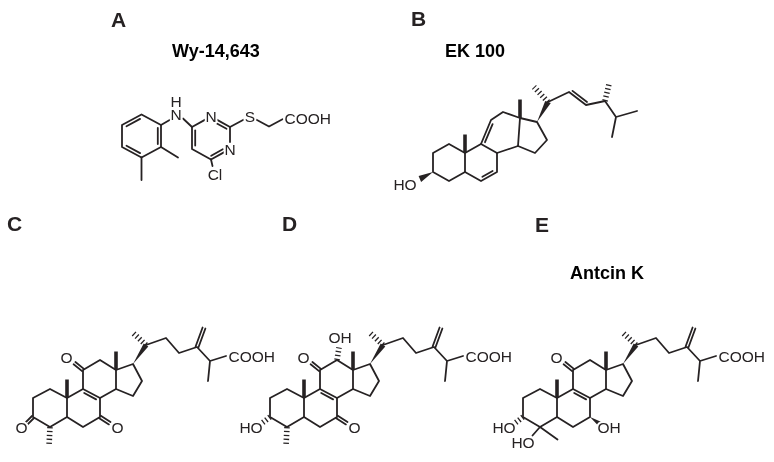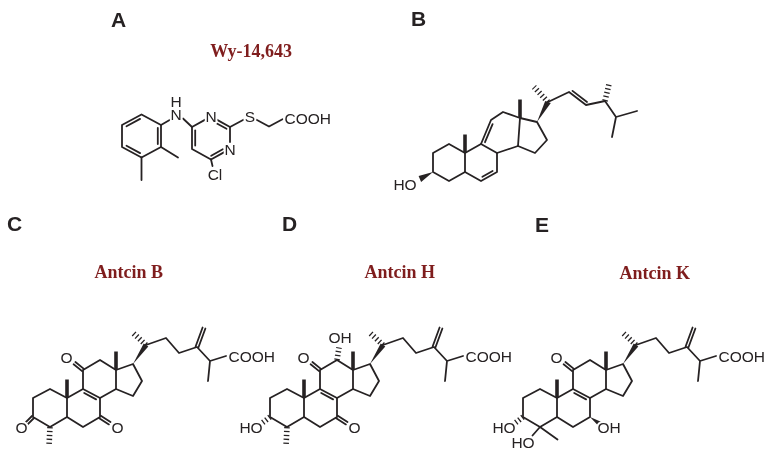--- a/index.html
+++ b/index.html
@@ -4,22 +4,22 @@
 <style>
   html,body{margin:0;padding:0;background:#ffffff;}
   .canvas{
     position:relative;width:774px;height:462px;background:#ffffff;overflow:hidden;
     font-family:"Liberation Sans",sans-serif;color:#262223;
   }
   .panel-letter{
     position:absolute;font-size:21px;font-weight:bold;color:#262223;line-height:1;
   }
   .panel-title{
-    position:absolute;font-size:18px;font-weight:bold;color:#7f1d1d;line-height:1;
-    width:120px;text-align:right;font-family:Liberation Serif, serif;
+    position:absolute;font-size:18px;font-weight:bold;color:#000000;line-height:1;
+    width:120px;text-align:left;
   }
   svg.structures{position:absolute;left:0;top:0;}
   .bond{stroke:#262223;stroke-width:1.8;fill:none;stroke-linecap:round;stroke-linejoin:round;}
   .bold{stroke:#262223;stroke-width:3.6;fill:none;stroke-linecap:butt;}
   .hash{stroke:#262223;stroke-width:5.6;fill:none;stroke-dasharray:1.3 2.6;stroke-linecap:butt;}
   .wedge{fill:#262223;stroke:none;}
   text.atom{
     font-family:"Liberation Sans",sans-serif;font-size:15.5px;fill:#262223;
     text-anchor:middle;dominant-baseline:central;
     paint-order:stroke;stroke:#ffffff;stroke-width:4px;stroke-linejoin:round;
@@ -31,22 +31,21 @@
 
 <div class="canvas">
 
   <div class="panel-letter" style="left:111px;top:9px">A</div>
   <div class="panel-letter" style="left:411px;top:8px">B</div>
   <div class="panel-letter" style="left:7px;top:213px">C</div>
   <div class="panel-letter" style="left:282px;top:213px">D</div>
   <div class="panel-letter" style="left:535px;top:214px">E</div>
 
   <div class="panel-title" style="left:172px;top:42px">Wy-14,643</div>
-  <div class="panel-title" style="left:43px;top:263px">Antcin B</div>
-  <div class="panel-title" style="left:315px;top:263px">Antcin H</div>
+  <div class="panel-title" style="left:445px;top:42px">EK 100</div>
   <div class="panel-title" style="left:570px;top:264px">Antcin K</div>
 
   <svg class="structures" width="774" height="462" viewBox="0 0 774 462">
 
     <defs>
 
       <g id="antcin-core">
         <path class="bond" d="M50,389 L33,398 L33,417 L50,427 L67,417 L67,398 Z"></path>
         <path class="bond" d="M67,417 L83,427 L100,417 L100,398 L83,389 L67,398"></path>
         <line class="bond" x1="84.2" y1="393" x2="96.1" y2="399.4"></line>

